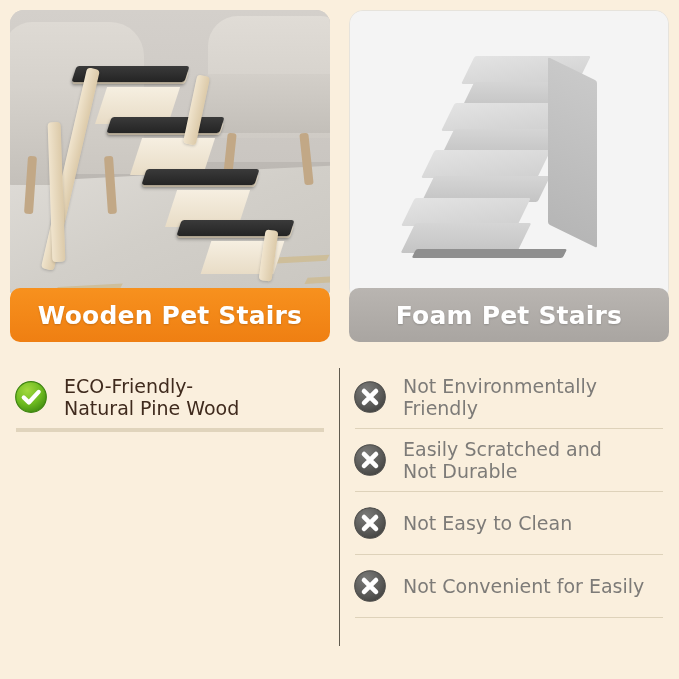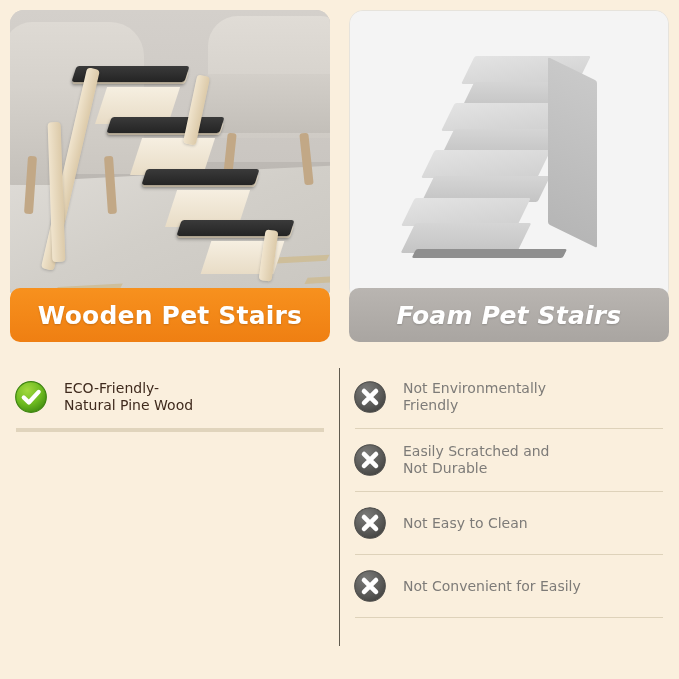--- a/index.html
+++ b/index.html
@@ -138,35 +138,35 @@
     position: absolute; left: 10px; top: 288px;
     width: 320px; height: 54px;
     border-radius: 10px;
     display: flex; align-items: center; justify-content: center;
     color: #ffffff;
     font-size: 25px; font-weight: bold;
     letter-spacing: .2px;
     text-shadow: 0 1px 2px rgba(0,0,0,.18);
   }
   .label-orange { background: linear-gradient(180deg, #f7911e 0%, #ef7f12 100%); }
-  .label-gray   { background: linear-gradient(180deg, #b9b5b1 0%, #a9a5a1 100%); font-style: italic; }
+  .label-gray   { background: linear-gradient(180deg, #b9b5b1 0%, #a9a5a1 100%); }
 
   
   .features { position: absolute; left: 14px; top: 366px; width: 312px; }
   .feature-row {
     display: flex; align-items: center;
     min-height: 62px;
     padding: 4px 0;
   }
   .icon-wrap { width: 46px; flex: 0 0 46px; display: flex; align-items: center; }
 
   .ico { width: 34px; height: 34px; display: block; }
 
   .feature-text {
-    font-size: 14px;
+    font-size: 19px;
     line-height: 1.18;
     padding-left: 4px;
     white-space: pre-line;
   }
   .text-pos { color: #3f2a1d; }
   .text-neg { color: #7d7b78; }
 
   .sep { height: 1px; background: #e0d4bc; margin: 0 2px; }
   .sep-right { background: #ded2ba; }
 

